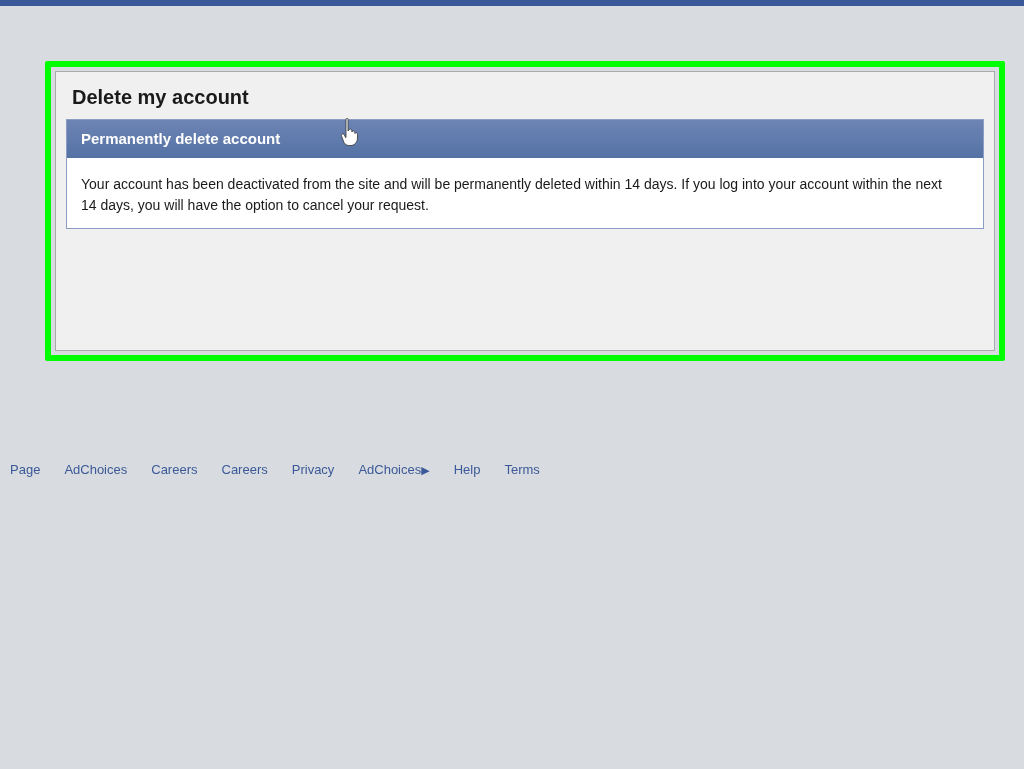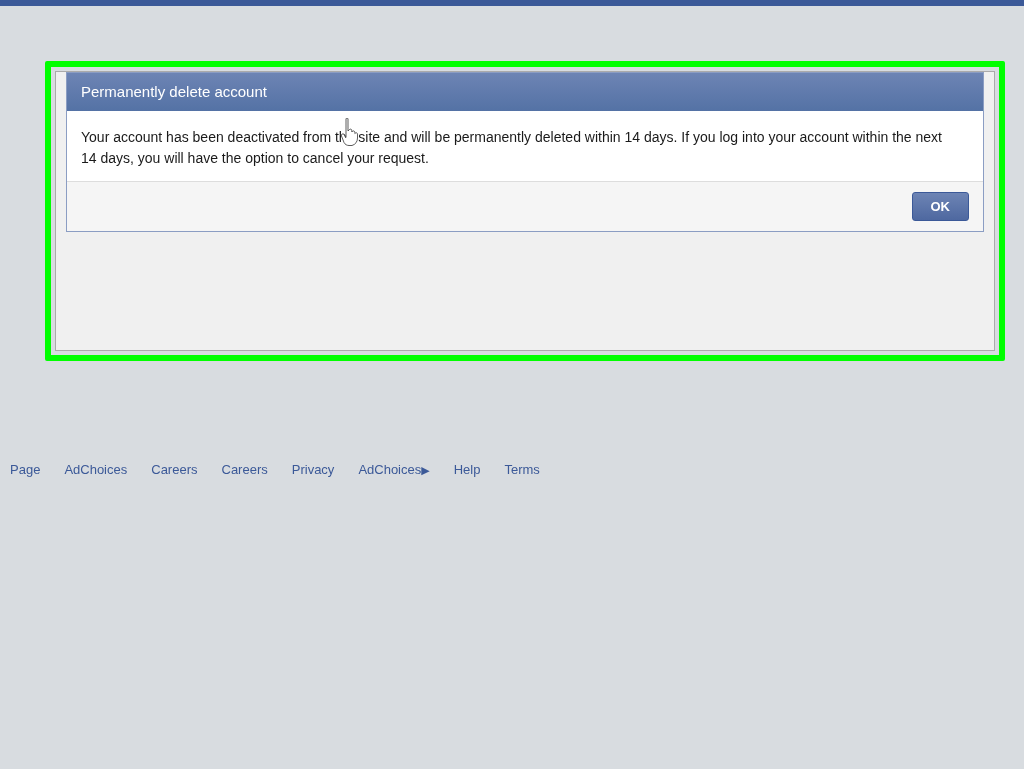--- a/index.html
+++ b/index.html
@@ -81,21 +81,21 @@
       border: 1px solid #8b9dc3;
     }
 
     .modal-header {
       background: linear-gradient(to bottom, #6d84b4, #5472a5);
       padding: 10px 14px;
     }
 
     .modal-header-text {
       font-size: 15px;
-      font-weight: normal;
+      font-weight: bold;
       color: #ffffff;
     }
 
     .modal-body {
       padding: 16px 24px 12px 14px;
       background-color: #ffffff;
     }
 
     .modal-message {
       font-size: 14px;
@@ -168,34 +168,34 @@
 <div class="top-bar"></div>
 
 <div class="page-content">
 
   <div class="bg-page"></div>
 
   <div class="highlight-box"></div>
 
   <div class="dialog-container">
 
+    <div class="dialog-title-area">
+      <span class="dialog-title">Delete my account</span>
+    </div>
 
     <div class="modal">
 
       <div class="modal-header">
         <span class="modal-header-text">Permanently delete account</span>
       </div>
 
       <div class="modal-body">
         <p class="modal-message">Your account has been deactivated from the site and will be permanently deleted within 14 days. If you log into your account within the next 14 days, you will have the option to cancel your request.</p>
       </div>
 
-      <div class="modal-footer">
-        <button class="ok-button">OK</button>
-      </div>
 
     </div>
   </div>
 
   <div class="cursor">
     <svg width="20" height="28" viewBox="0 0 20 28" fill="none" xmlns="http://www.w3.org/2000/svg">
 
       <path d="M6 1 C6 0.4 6.4 0 7 0 C7.6 0 8 0.4 8 1 L8 13 L9.5 11.5 C9.9 11.1 10.5 11 11 11.2 C11.5 11.4 11.8 11.9 11.8 12.5 L11.8 14 L12.5 13.3 C12.9 12.9 13.5 12.8 14 13 C14.5 13.2 14.8 13.7 14.8 14.3 L14.8 15.5 L15.5 15 C15.9 14.7 16.4 14.7 16.8 14.9 C17.2 15.1 17.5 15.6 17.5 16.1 L17.5 20 C17.5 23.5 15.5 26.5 12 27.5 L9 27.5 C7 27.5 5 26.5 4 24.5 L1.5 18 C1.2 17.2 1.6 16.3 2.4 16 C3.2 15.7 4.1 16.1 4.4 16.9 L5.5 19.5 L5.5 19.5 L6 19.5 L6 1 Z" fill="white" stroke="#333" stroke-width="0.8"></path>
     </svg>
   </div>

